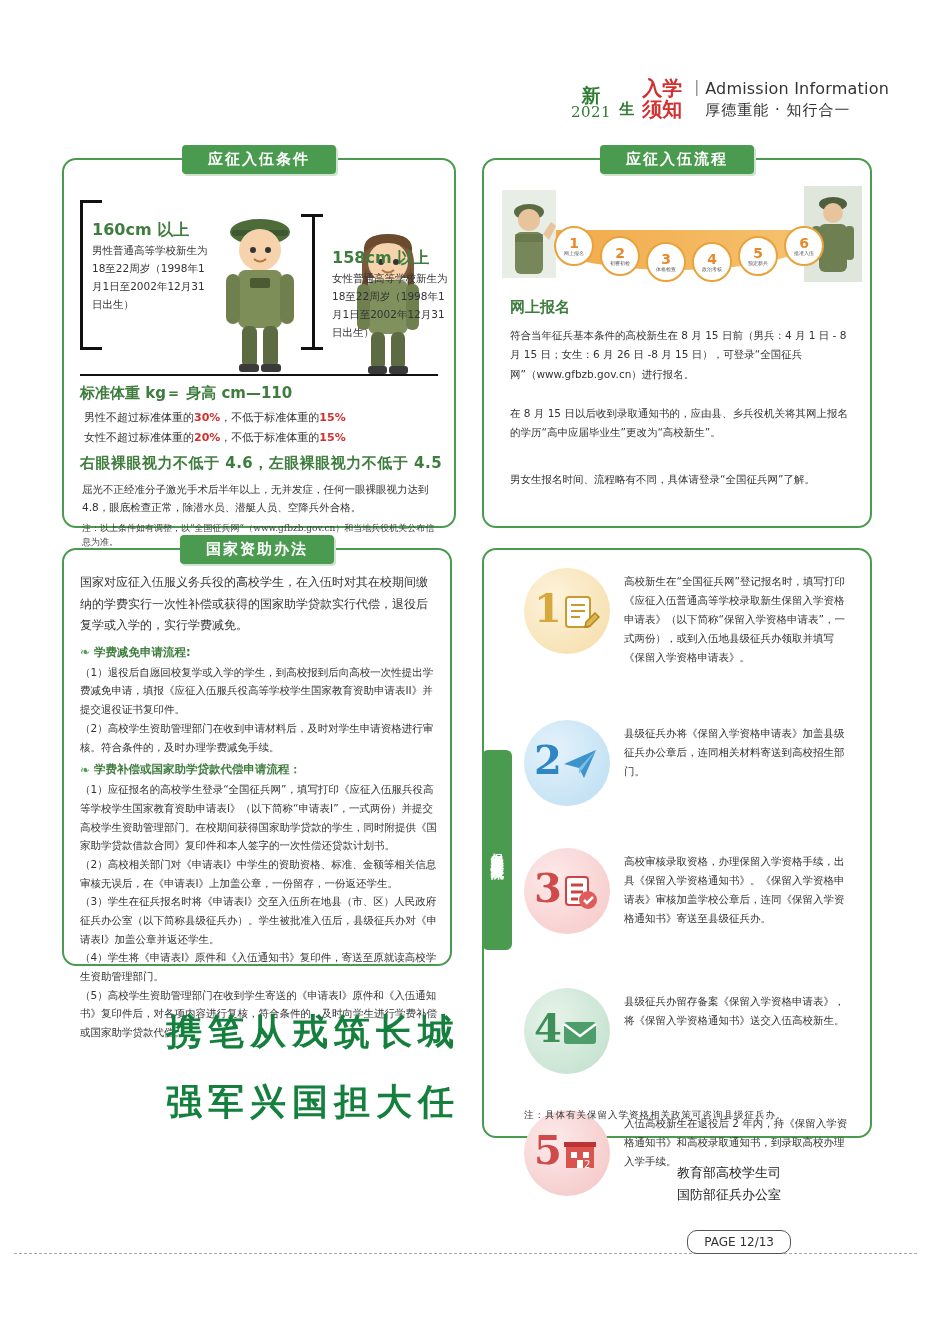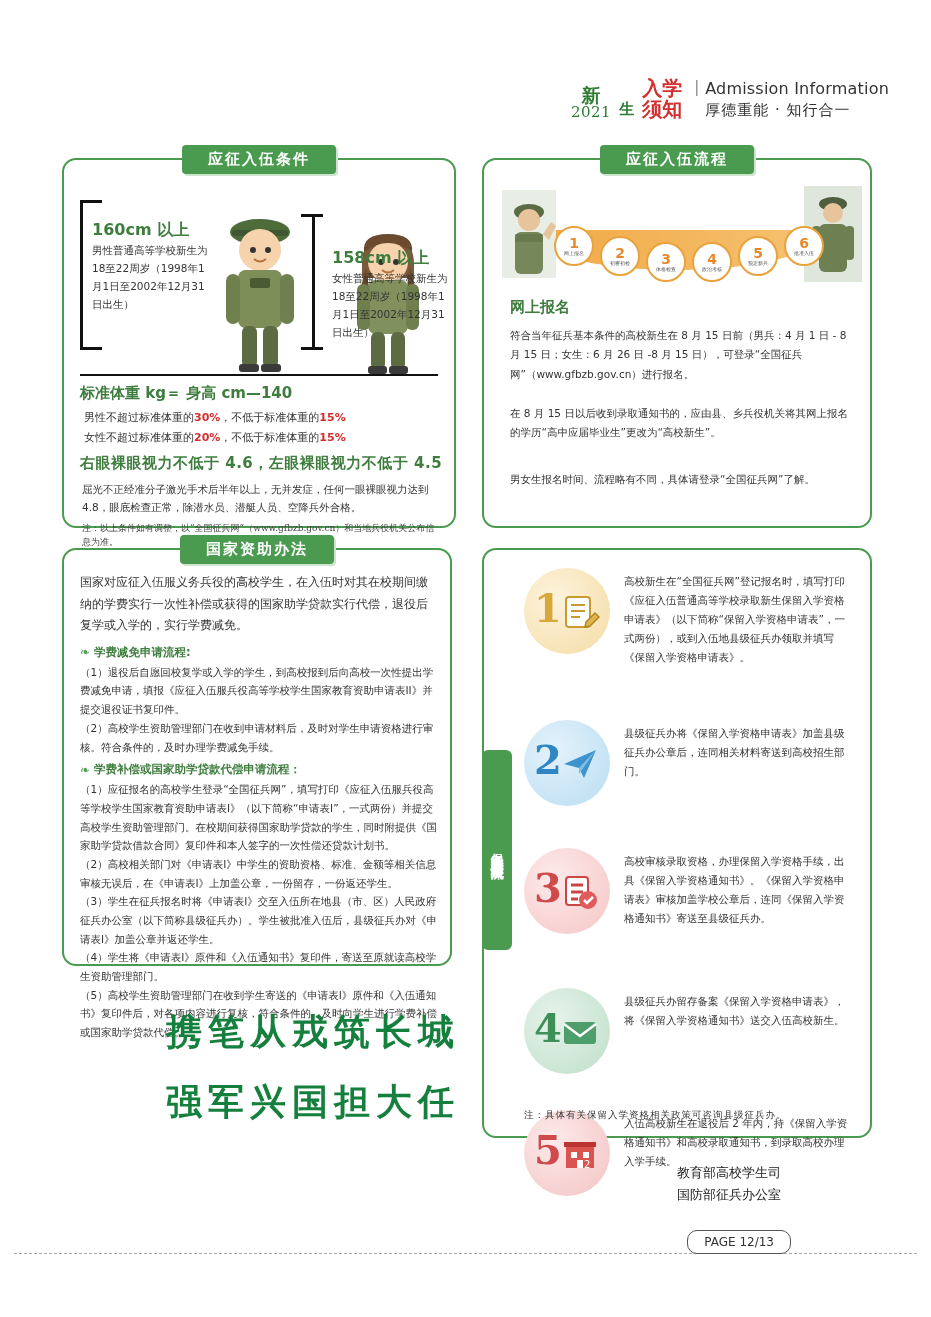--- a/index.html
+++ b/index.html
@@ -293,21 +293,21 @@
       </div>
 
       <div class="h-male">160cm 以上</div>
       <div class="desc-male">男性普通高等学校新生为18至22周岁（1998年1月1日至2002年12月31日出生）</div>
 
       <div class="h-female">158cm 以上</div>
       <div class="desc-female">女性普通高等学校新生为18至22周岁（1998年1月1日至2002年12月31日出生）</div>
 
       <div class="rule-line"></div>
 
-      <div class="weight-title">标准体重 kg＝ 身高 cm—140</div>
+      <div class="weight-title">标准体重 kg＝ 身高 cm—110</div>
 
       <div class="weight-l1">
         <span>男性不超过标准体重的</span><span class="hl-red">30%</span><span>，不低于标准体重的</span><span class="hl-red">15%</span>
       </div>
       <div class="weight-l2">
         <span>女性不超过标准体重的</span><span class="hl-red">20%</span><span>，不低于标准体重的</span><span class="hl-red">15%</span>
       </div>
 
       <div class="vision-title">右眼裸眼视力不低于 4.6，左眼裸眼视力不低于 4.5</div>
       <div class="vision-text">屈光不正经准分子激光手术后半年以上，无并发症，任何一眼裸眼视力达到 4.8，眼底检查正常，除潜水员、潜艇人员、空降兵外合格。</div>

